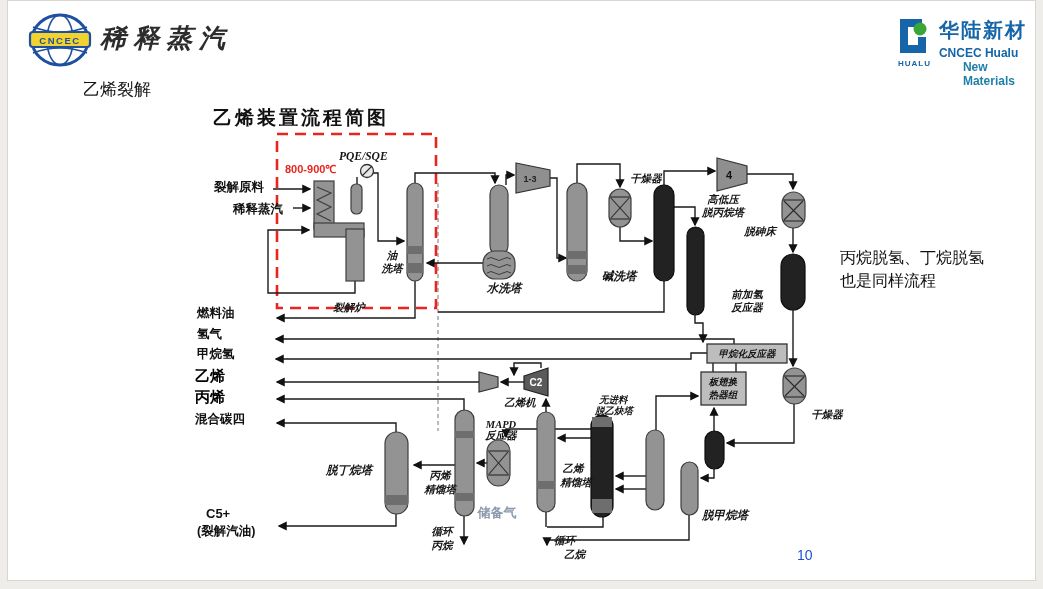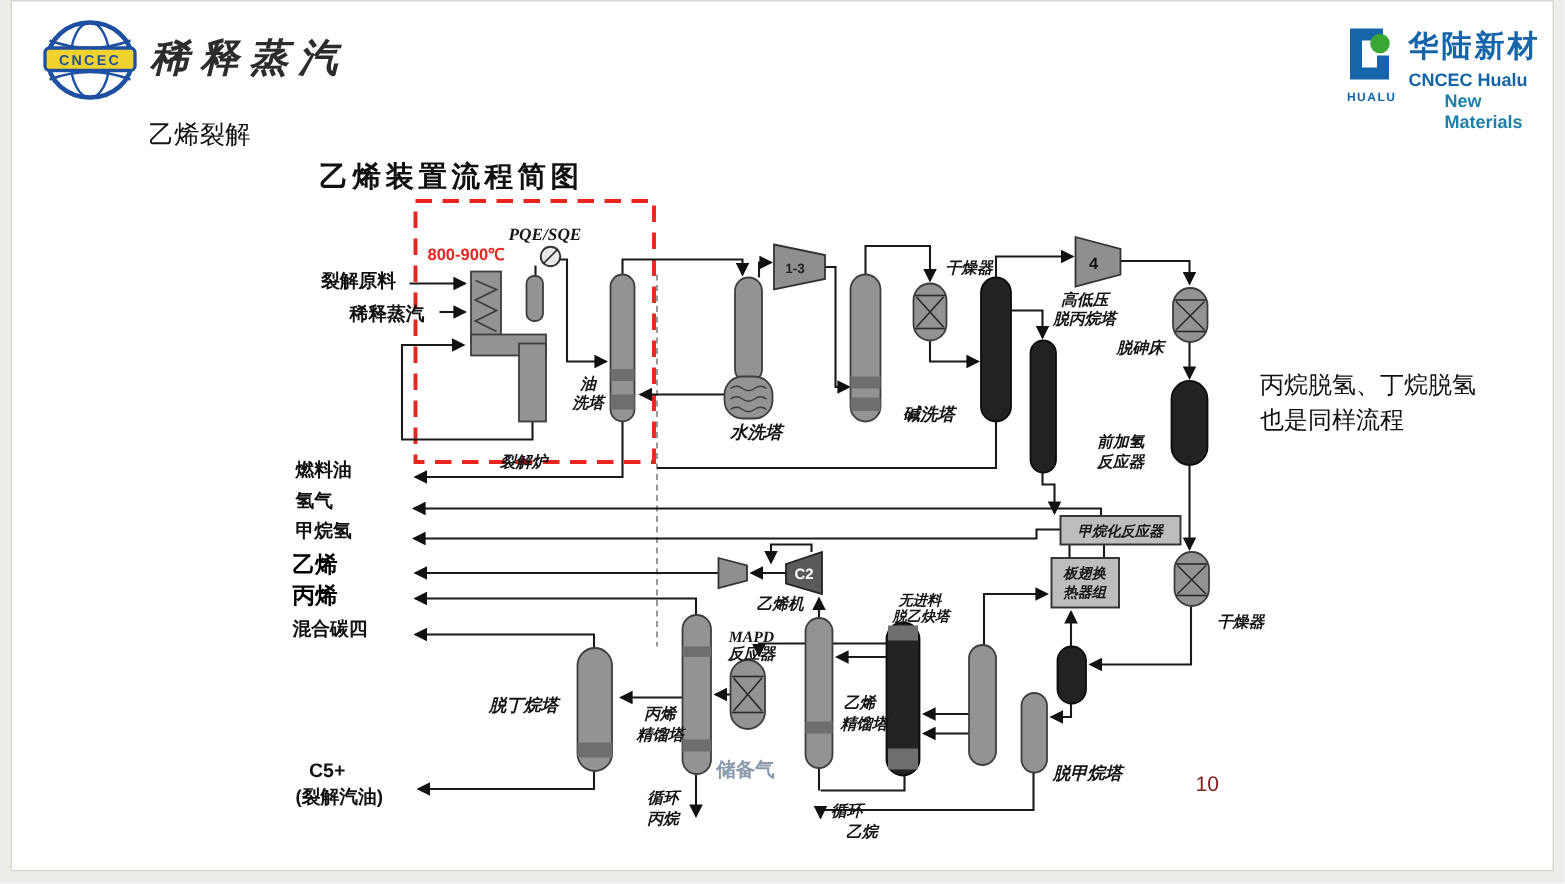--- a/index.html
+++ b/index.html
@@ -4,25 +4,25 @@
 <style>
   html,body{margin:0;padding:0;}
   body{width:1043px;height:589px;background:#efedea;position:relative;overflow:hidden;
        font-family:"Liberation Sans",sans-serif;}
   #slide{position:absolute;left:7px;top:0;width:1029px;height:581px;background:#ffffff;
          border:1px solid #d9d6d2;box-sizing:border-box;}
   .abs{position:absolute;}
   
   #brand-left-name{left:92px;top:20px;font:bold italic 26px "Liberation Serif",serif;
       color:#2c2c2c;letter-spacing:7px;}
-  #section-label{left:91px;top:77px;font:17px "Liberation Sans",sans-serif;color:#141414;}
+  #section-label{left:75px;top:77px;font:17px "Liberation Sans",sans-serif;color:#141414;}
   #diagram-title{left:205px;top:104px;font:bold 19px "Liberation Serif",serif;color:#111;
       letter-spacing:3px;}
   #note{left:832px;top:245px;font:16px "Liberation Sans",sans-serif;color:#101010;line-height:1.45;}
-  #page-number{left:789px;top:513px;font:14px "Liberation Sans",sans-serif;color:#7f1d1d;}
+  #page-number{left:789px;top:546px;font:14px "Liberation Sans",sans-serif;color:#1d4ed8;}
   
   #logo-right{left:888px;top:16px;display:flex;align-items:flex-start;}
   #logo-right .mark{width:40px;margin-right:6px;text-align:center;}
   #logo-right .mark .hualu{font:bold 8px "Liberation Sans",sans-serif;color:#1565a8;letter-spacing:1px;}
   #logo-right .names{display:flex;flex-direction:column;line-height:1.08;}
   .name-cn{font:bold 20px "Liberation Sans",sans-serif;color:#1565a8;letter-spacing:2px;}
   .name-en1{font:bold 12px "Liberation Sans",sans-serif;color:#1565a8;margin-top:2px;}
   .name-en2{font:bold 12px "Liberation Sans",sans-serif;color:#1e7fa8;padding-left:24px;}
   svg text{user-select:none;}
   .lbl{font:italic bold 10.5px "Liberation Serif",serif;fill:#151515;}

